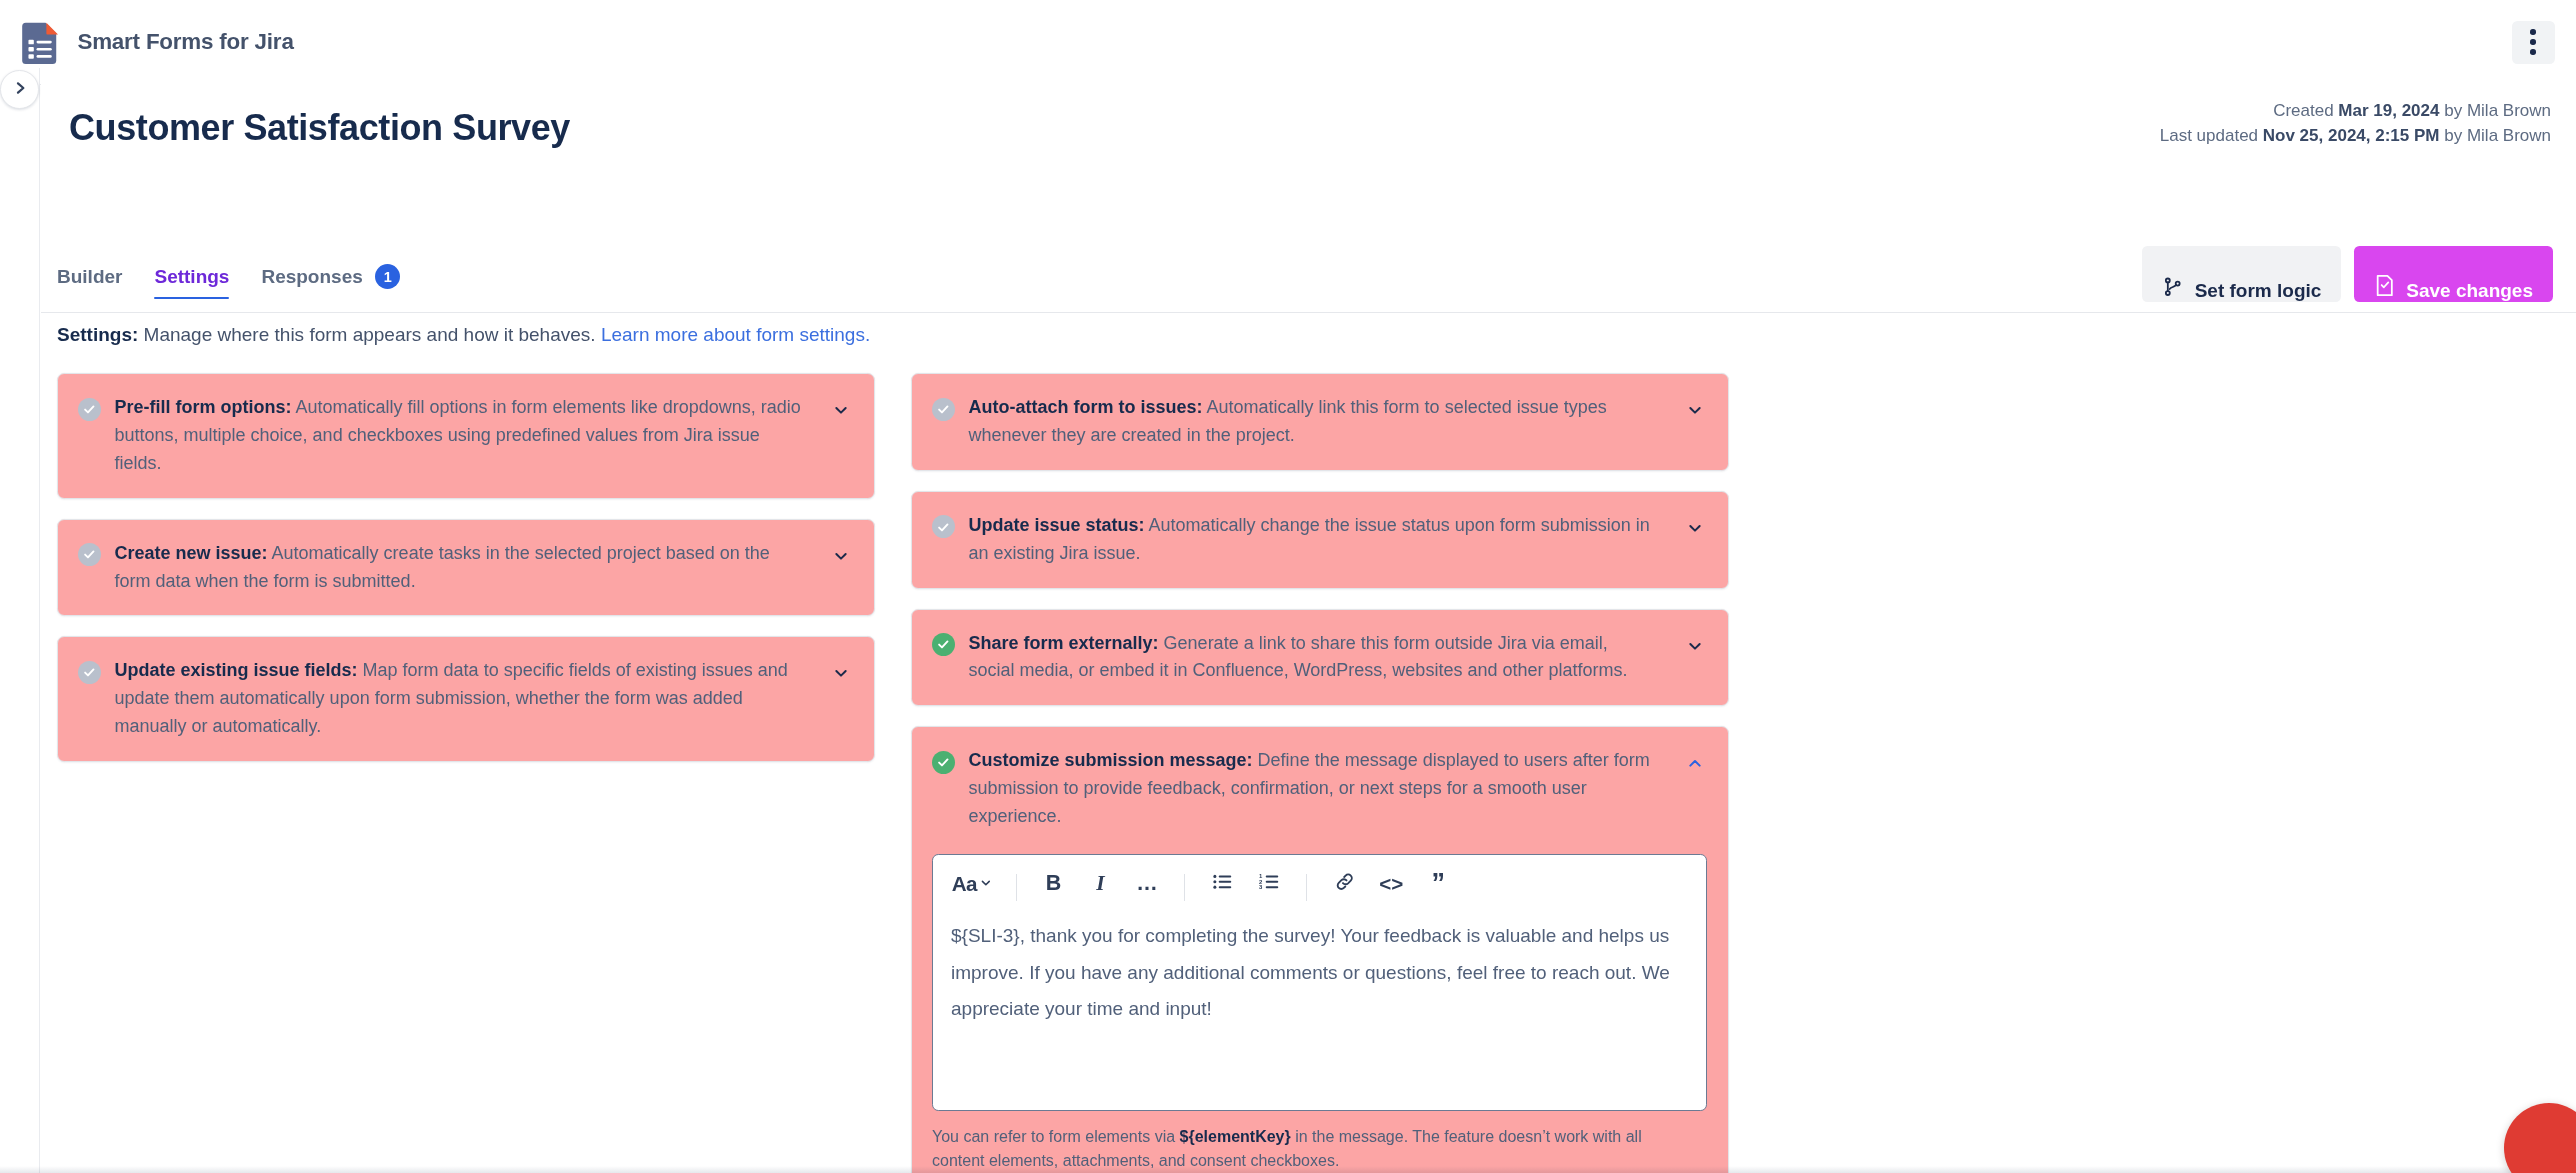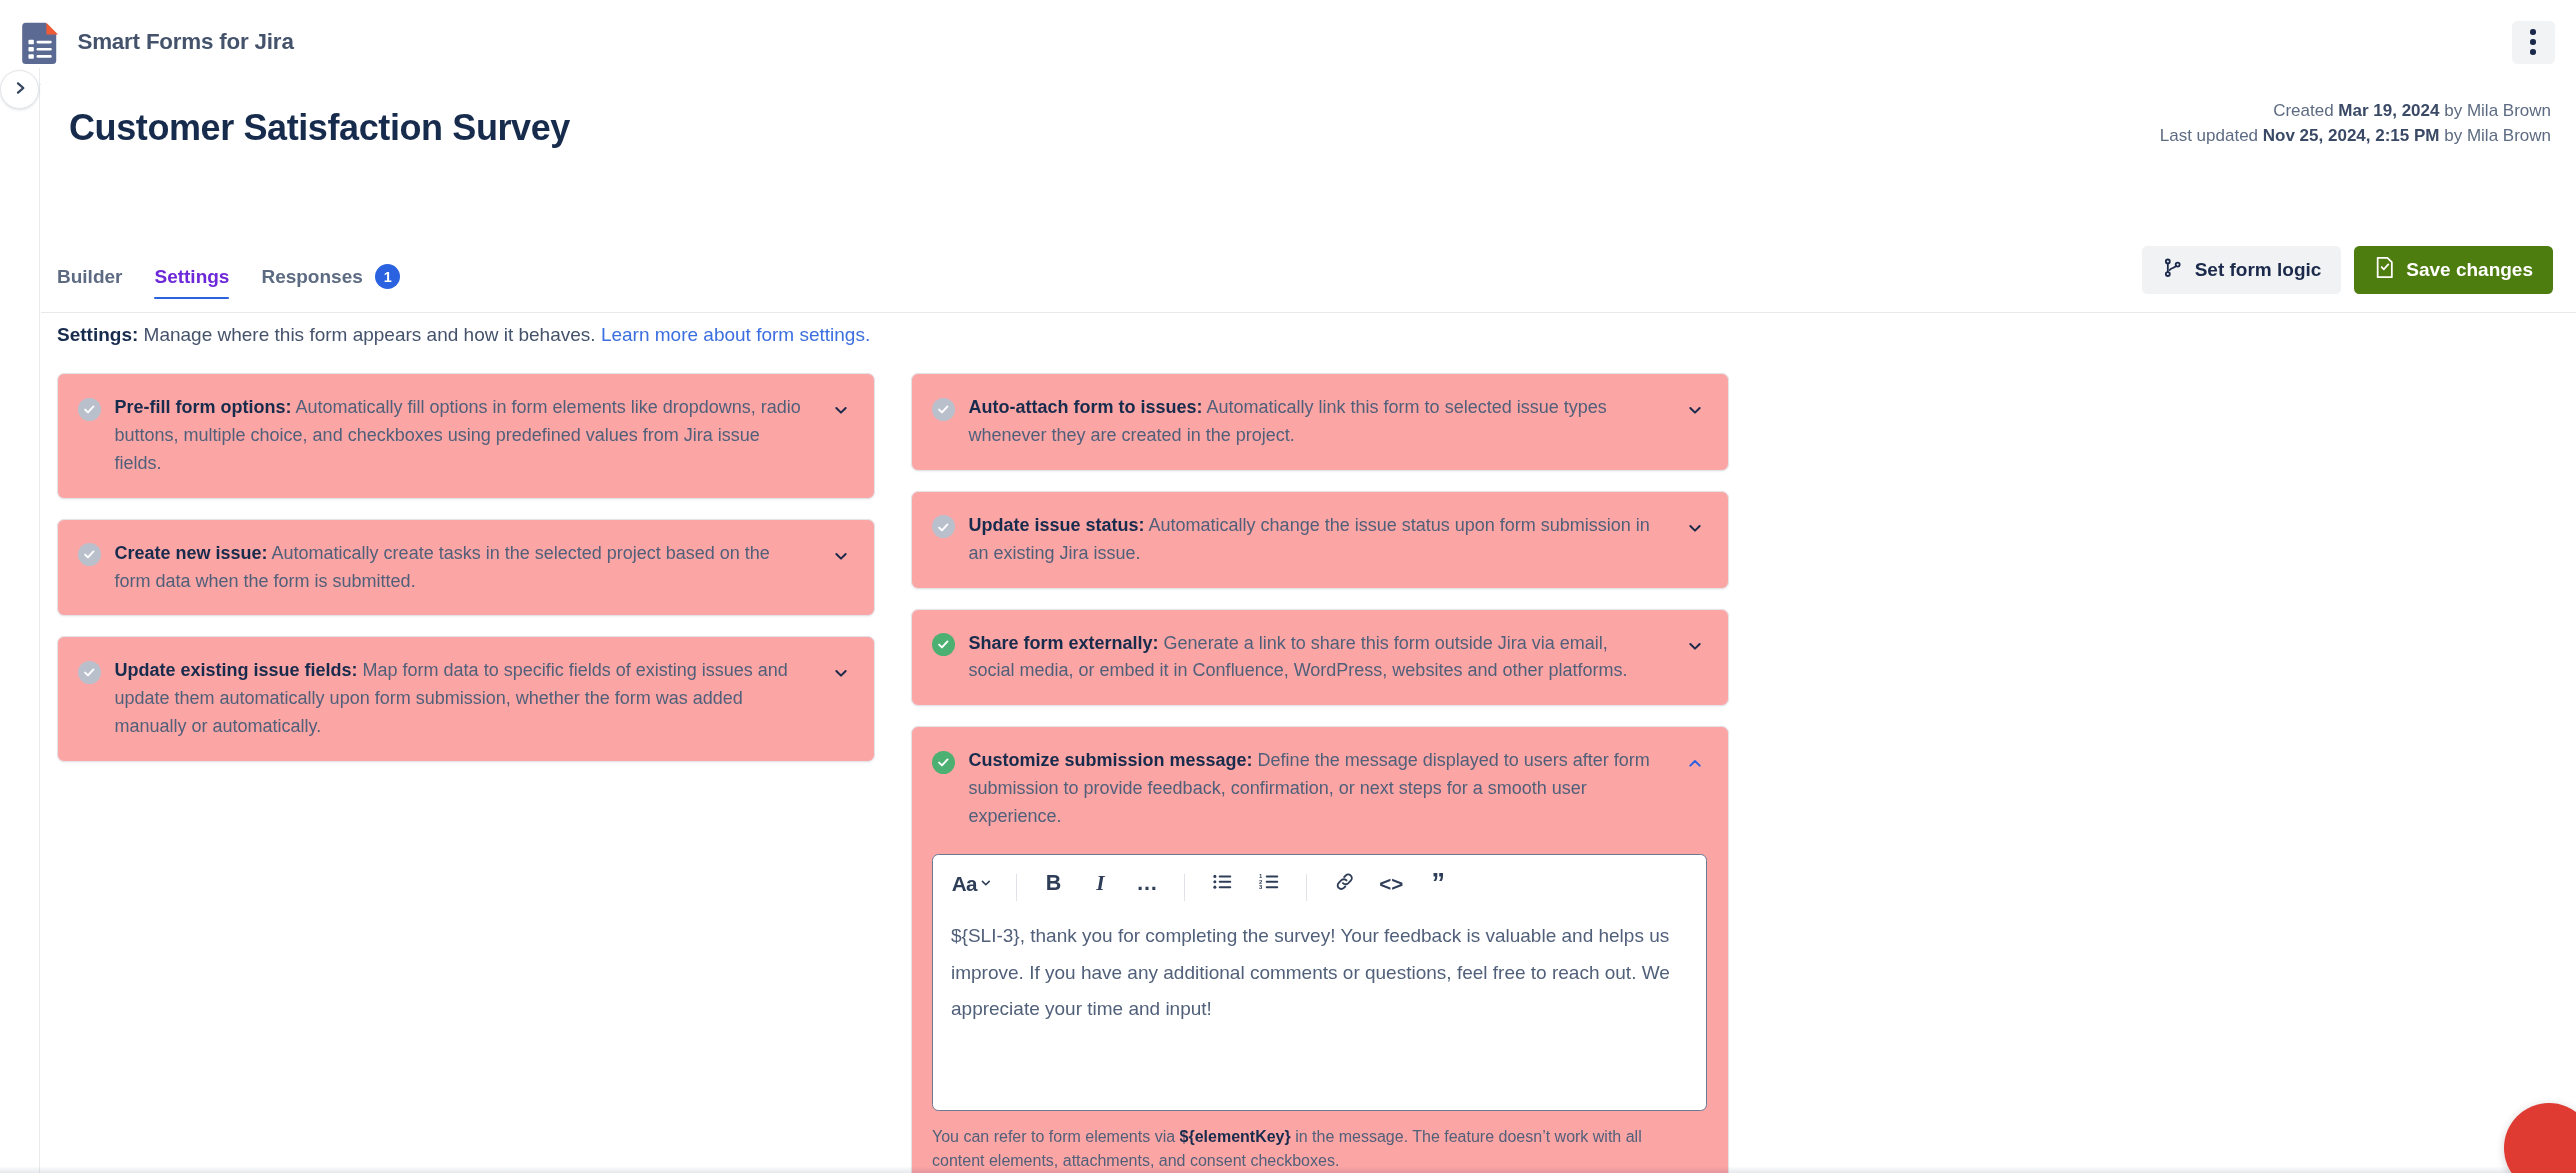--- a/index.html
+++ b/index.html
@@ -64,28 +64,28 @@
     position: absolute; right: 25px; top: 30px;
     text-align: right; font-size: 17px; line-height: 1.48; color: #5d6b82;
   }
   .meta b { color: #3a4a66; font-weight: bold; }
 
   .action-row {
     position: absolute; right: 23px; top: 178px;
     display: flex; gap: 12.6px; align-items: center;
   }
   .btn {
-    display: inline-flex; align-items: center; gap: 10.8px;
-    height: 48px; padding: 0 20px; border-radius: 5.4px;
+    display: inline-flex; align-items: flex-end; gap: 10.8px;
+    height: 56px; padding: 0 20px; border-radius: 5.4px;
     font-size: 19px; font-weight: bold; cursor: pointer; border: none;
     font-family: "Liberation Sans", sans-serif;
     white-space: nowrap;
   }
   .btn-subtle { background: #f1f2f4; color: #1b2a4b; }
-  .btn-primary { background: #4d7c0f; color: #ffffff; }
+  .btn-primary { background: #d946ef; color: #ffffff; }
 
   
   .tabs {
     position: absolute; left: 16px; top: 196px;
     display: flex; align-items: center; gap: 32px;
   }
   .tab {
     position: relative; font-size: 19px; font-weight: bold; color: #5d6b82;
     padding-bottom: 11.7px; cursor: pointer; display: flex; align-items: center; gap: 12.6px;
   }

